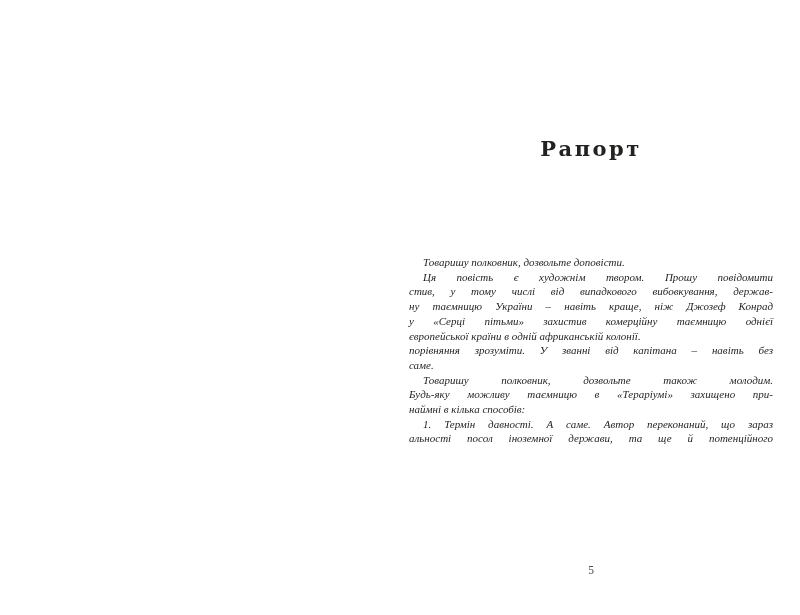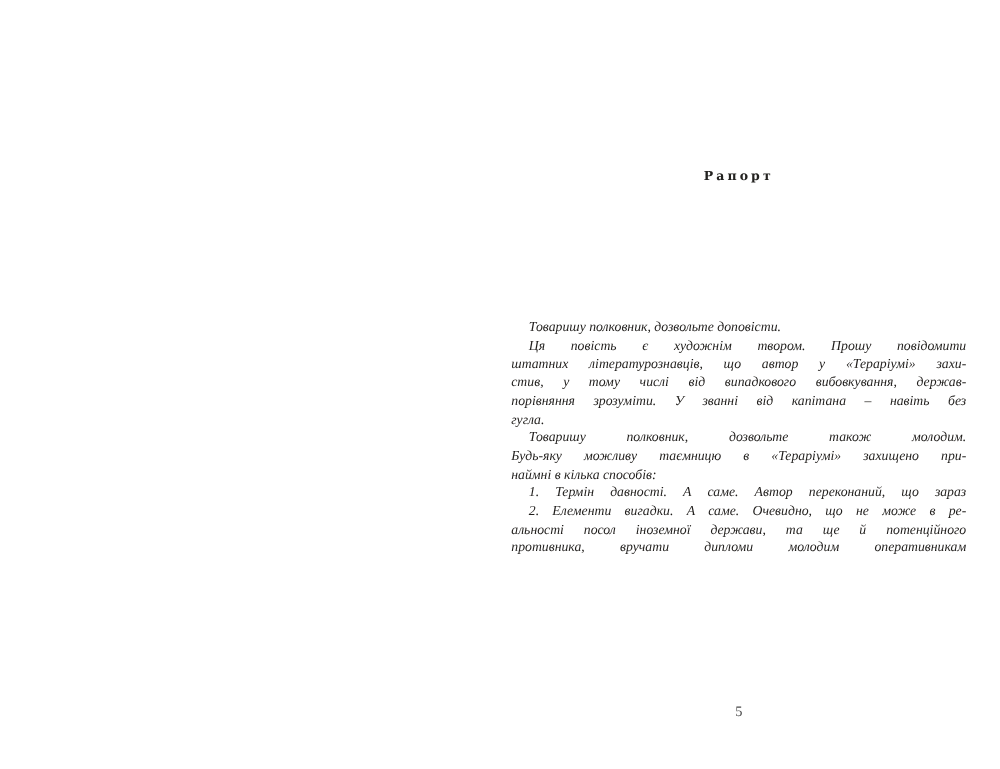--- a/index.html
+++ b/index.html
@@ -23,21 +23,21 @@
     height: 615px;
   }
   .chapter-title {
     position: absolute;
     left: 0;
     top: 136px;
     width: 100%;
     text-align: center;
     font-family: "DejaVu Serif", serif;
     font-weight: bold;
-    font-size: 10px;
+    font-size: 21px;
     letter-spacing: 2.5px;
     color: var(--title-color, #232220);
   }
   .body-text {
     position: absolute;
     left: 0;
     top: 255px;
     width: 364px;
     color: var(--text-color, #201e1c);
     font-style: italic;
@@ -69,37 +69,37 @@
 <div class="page" style="--page-bg: #ffffff; --title-color: #232220; --text-color: #201e1c; --pagenum-color: #4a4a4a;">
   <div class="text-column">
     <div class="chapter-title">Рапорт</div>
 
     <div class="body-text">
         <div class="paragraph">
           <div class="line first last">Товаришу полковник, дозвольте доповісти.</div>
         </div>
         <div class="paragraph">
           <div class="line first">Ця повість є художнім твором. Прошу повідомити</div>
-          <div class="line">штатних літературознавців, що автор у «Тераріумі» захи-</div>
           <div class="line">стив, у тому числі від випадкового вибовкування, держав-</div>
+          <div class="line">ну таємницю України – навіть краще, ніж Джозеф Конрад</div>
+          <div class="line">у «Серці пітьми» захистив комерційну таємницю однієї</div>
+          <div class="line last">європейської країни в одній африканській колонії.</div>
         </div>
         <div class="paragraph">
           <div class="line">порівняння зрозуміти. У званні від капітана – навіть без</div>
-          <div class="line last">гугла.</div>
+          <div class="line last">саме.</div>
         </div>
         <div class="paragraph">
           <div class="line first">Товаришу полковник, дозвольте також молодим.</div>
           <div class="line">Будь-яку можливу таємницю в «Тераріумі» захищено при-</div>
           <div class="line last">наймні в кілька способів:</div>
         </div>
         <div class="paragraph">
           <div class="line first">1. Термін давності. А саме. Автор переконаний, що зараз</div>
         </div>
         <div class="paragraph">
-          <div class="line first">2. Елементи вигадки. А саме. Очевидно, що не може в ре-</div>
           <div class="line">альності посол іноземної держави, та ще й потенційного</div>
-          <div class="line">противника, вручати дипломи молодим оперативникам</div>
         </div>
       </div>
 
     <div class="page-number">5</div>
   </div>
 </div>
 
 </body></html>

